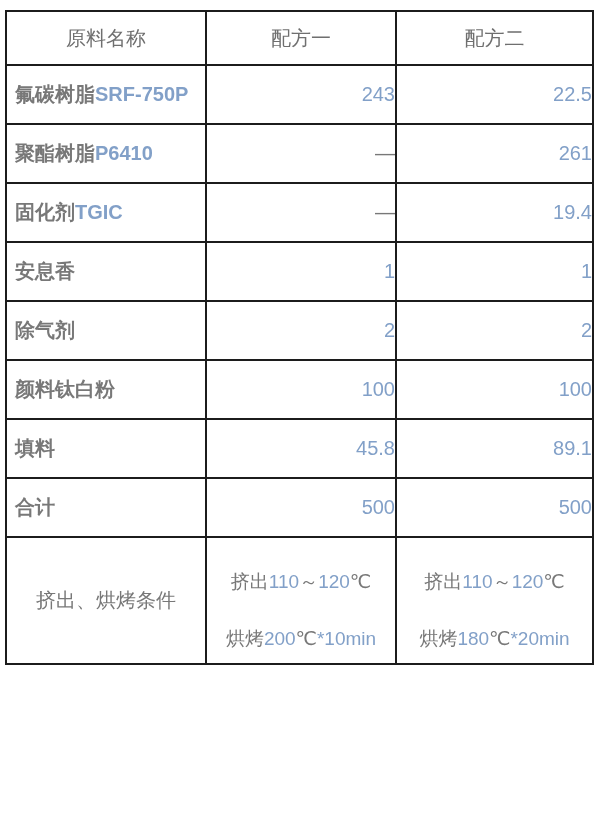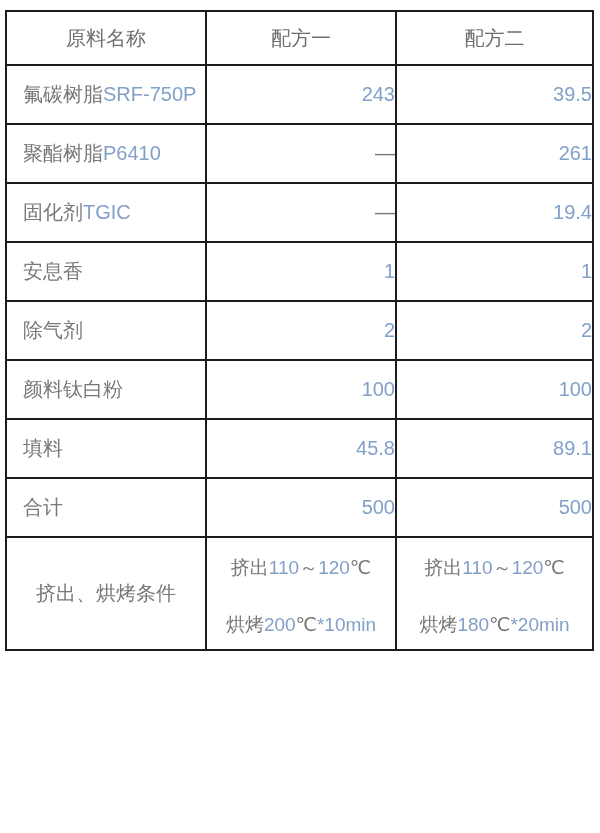--- a/index.html
+++ b/index.html
@@ -24,33 +24,34 @@
     padding:0;
     overflow:hidden;
     white-space:nowrap;
   }
   col.c1 { width:200px; }
   col.c2 { width:190px; }
   col.c3 { width:197px; }
 
   tr.hdr th { height:52px; text-align:center; color:#6f6f6f; }
   tr.datarow td { height:57px; }
-  td.name { text-align:left; padding-left:16px; }
+  td.name { text-align:left; padding-left:8px;font-weight:bold; }
   td.val  { text-align:right; }
 
   tr.cond td { height:111px; }
   td.cond-label { text-align:center; }
   td.cond-val {
     text-align:center;
     font-size:19px;
   }
   .cond-inner {
     height:111px; display:flex; flex-direction:column;
     justify-content:space-between; padding:17px 0 11px 0;
     box-sizing:border-box;
+    margin-top:14px;
   }
   .latin { color:#82a0c8; }
 </style>
 </head>
 <body>
 
 <div id="screen">
   <table class="tbl">
     <colgroup>
         <col class="c1">
@@ -61,21 +62,21 @@
     <tbody>
         <tr class="hdr">
       <th class="mixed">原料名称</th>
       <th class="mixed">配方一</th>
       <th class="mixed">配方二</th>
     </tr>
 
     <tr class="datarow">
       <td class="name mixed">氟碳树脂<span class="latin">SRF-750P</span></td>
       <td class="val mixed"><span class="latin">243</span></td>
-      <td class="val mixed"><span class="latin">39.5</span></td>
+      <td class="val mixed"><span class="latin">22.5</span></td>
     </tr>
     <tr class="datarow">
       <td class="name mixed">聚酯树脂<span class="latin">P6410</span></td>
       <td class="val mixed">—</td>
       <td class="val mixed"><span class="latin">261</span></td>
     </tr>
     <tr class="datarow">
       <td class="name mixed">固化剂<span class="latin">TGIC</span></td>
       <td class="val mixed">—</td>
       <td class="val mixed"><span class="latin">19.4</span></td>

